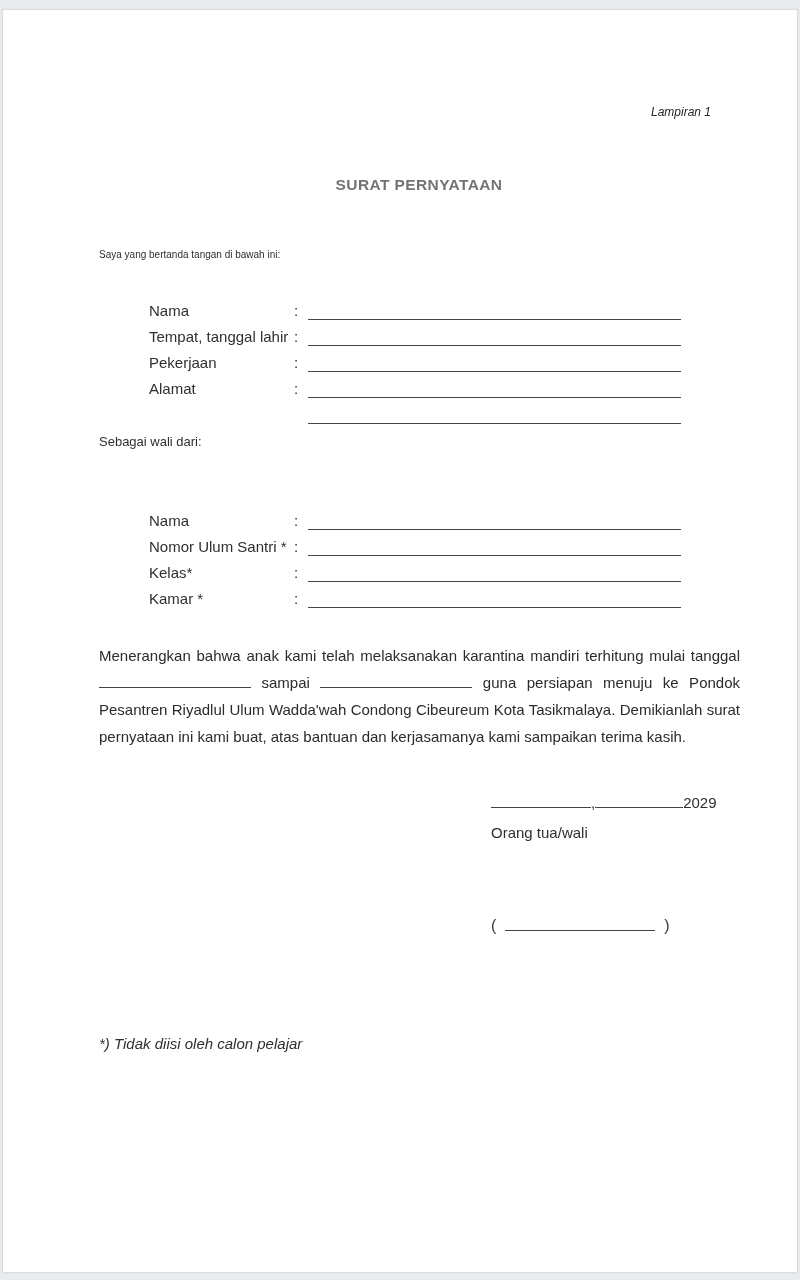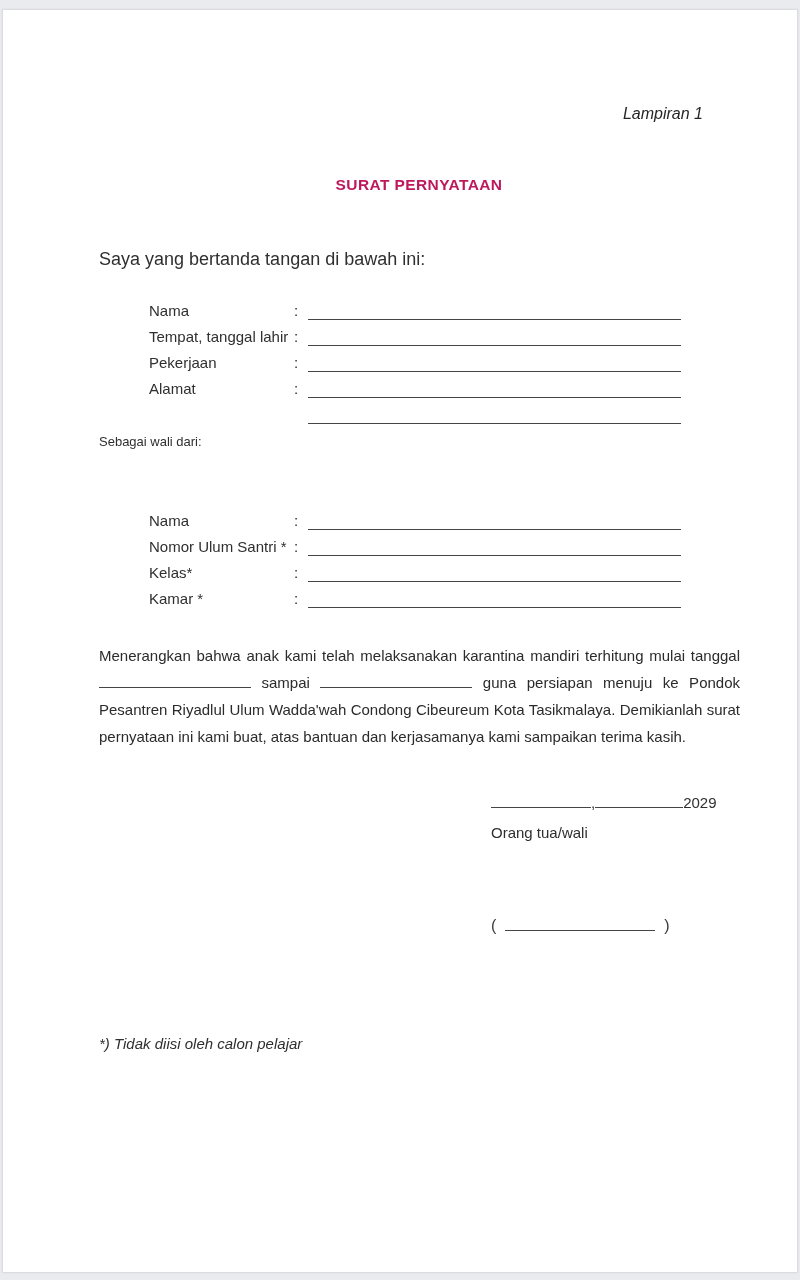--- a/index.html
+++ b/index.html
@@ -16,30 +16,30 @@
     left: 2px; top: 9px;
     width: 796px; height: 1264px;
     background: #ffffff;
     border: 1px solid #dadce0;
     box-shadow: 0 0 2px rgba(0,0,0,0.06);
   }
   .content-left { left: 96px; }
   .abs { position: absolute; }
 
   .lampiran {
-    top: 95px; left: 80px; width: 640px;
+    top: 95px; left: 88px; width: 640px;
     text-align: right; padding-right: 20px;
-    font-style: italic; font-size: 16px; color: #262626;
+    font-style: italic; font-size: 12px; color: #262626;
   }
   .doc-title {
     top: 166px; left: 96px; width: 640px;
     text-align: center; font-weight: bold; font-size: 15.5px;
-    letter-spacing: 0.4px; color: #be185d;
+    letter-spacing: 0.4px; color: #737373;
   }
-  .intro { top: 239px; font-size: 18px; }
+  .intro { top: 239px; font-size: 10px; }
   .section-heading { top: 424px; font-size: 13px; }
 
   .form-block { width: 582px; }
   .form-block-1 { top: 288px; }
   .form-block-2 { top: 498px; }
   .form-row { display: flex; height: 26px; font-size: 15px; line-height: 26px; padding-left: 50px; }
   .form-row .label { width: 145px; white-space: nowrap; }
   .form-row .colon { width: 14px; }
   .form-row .line { flex: 1; position: relative; }
   .form-row .line::after {

